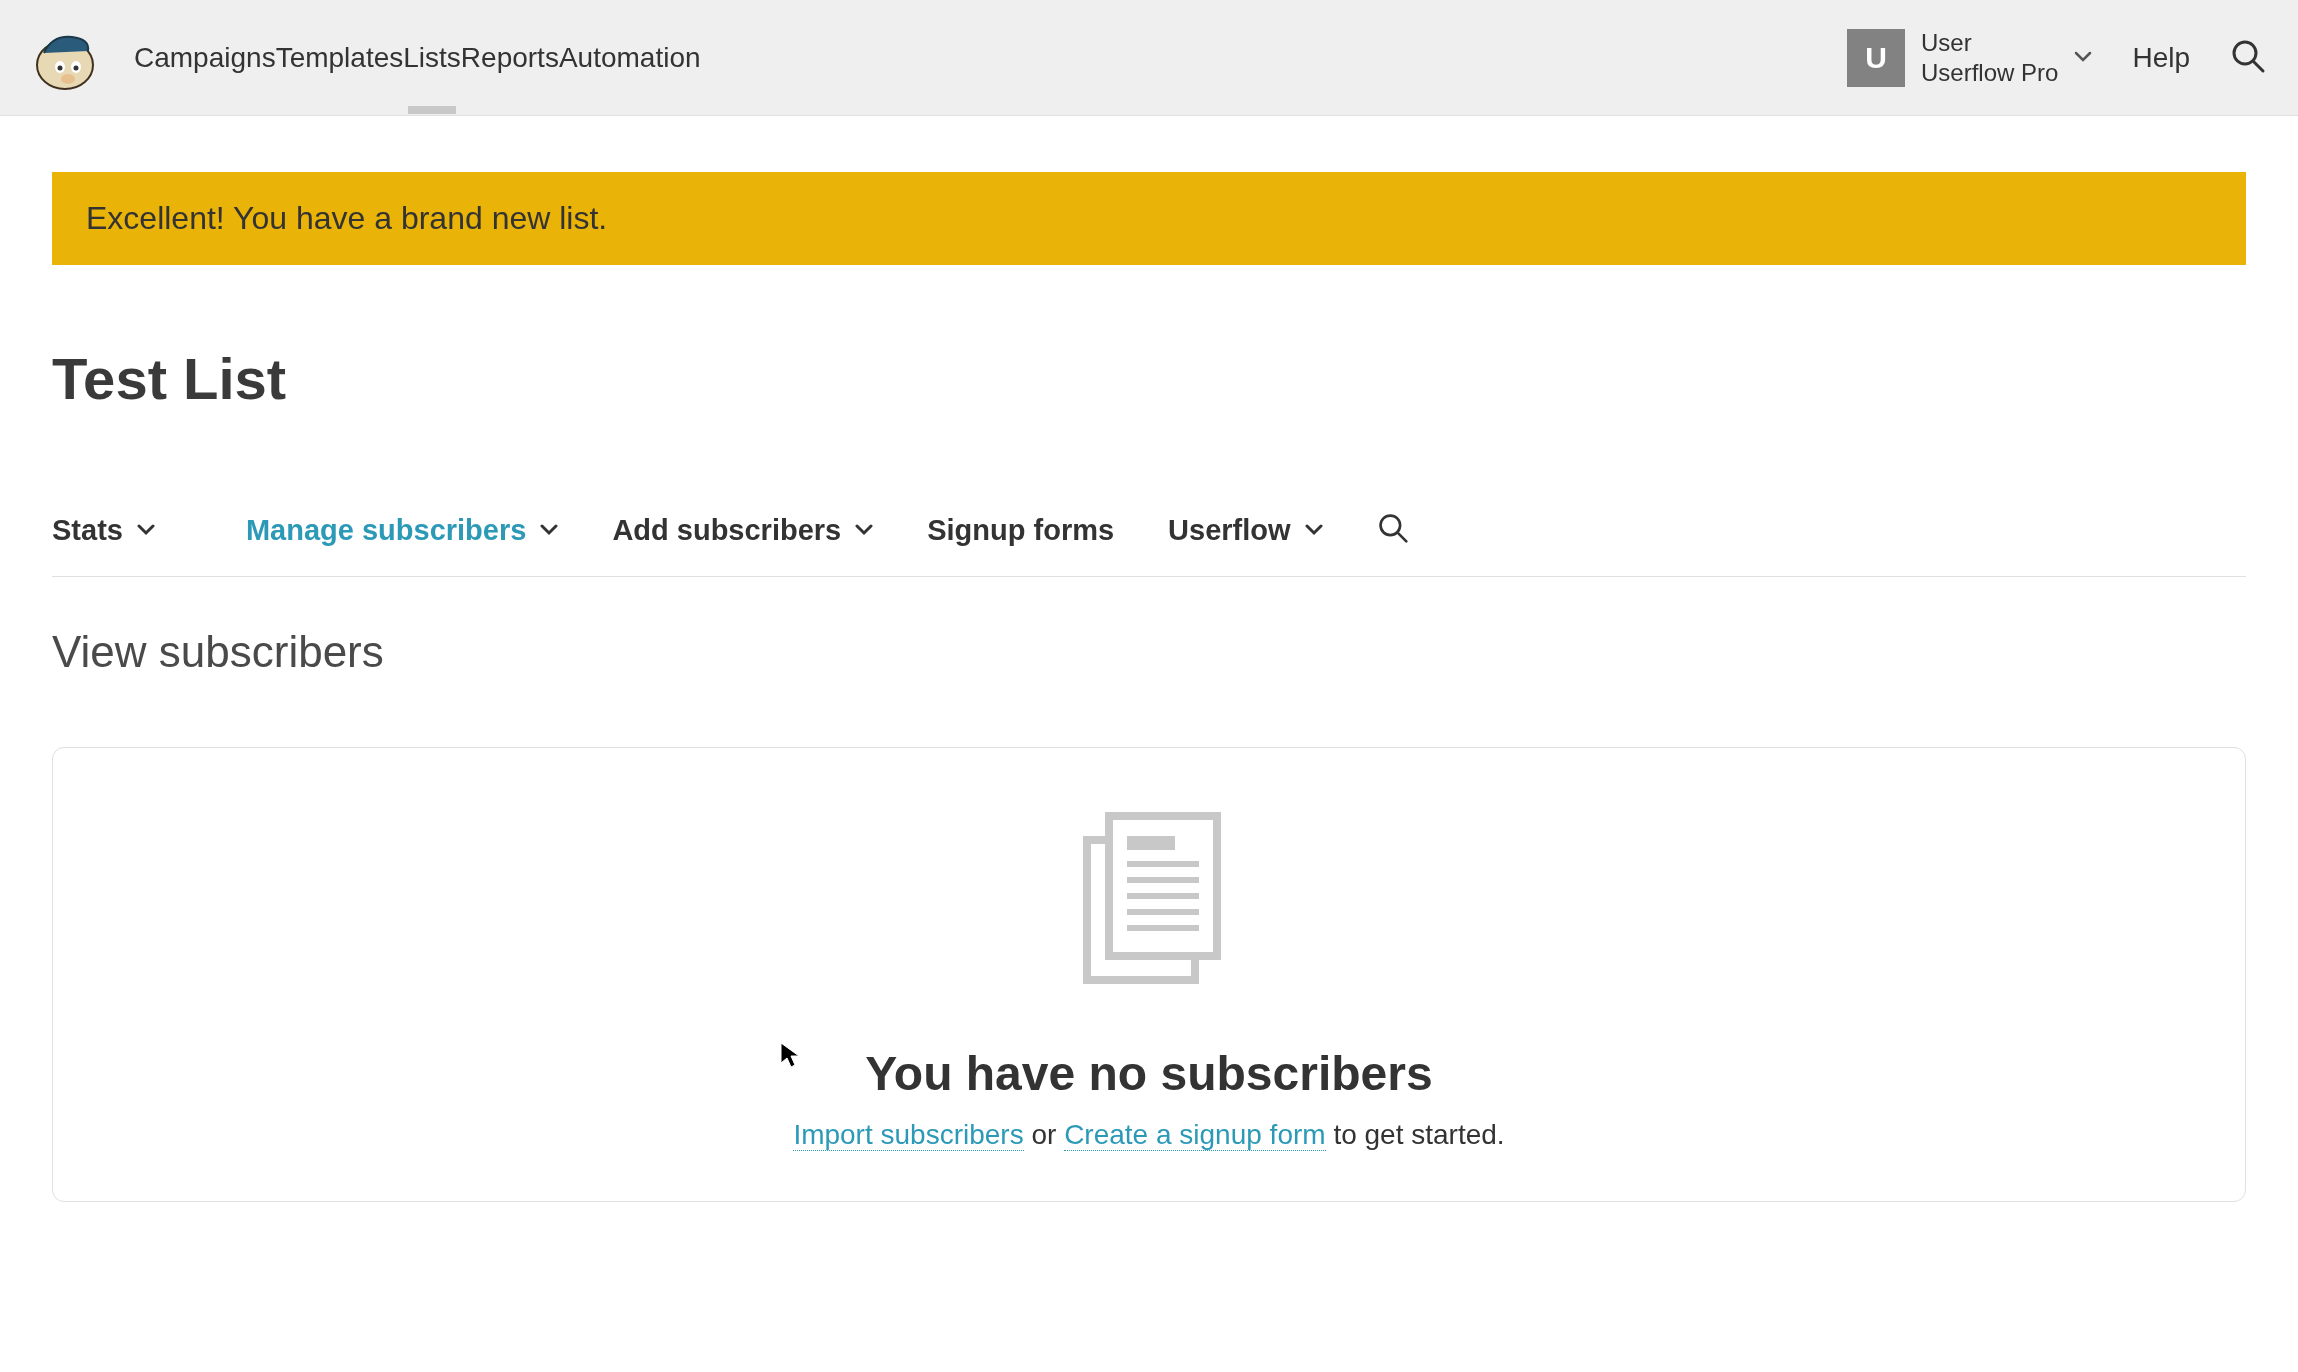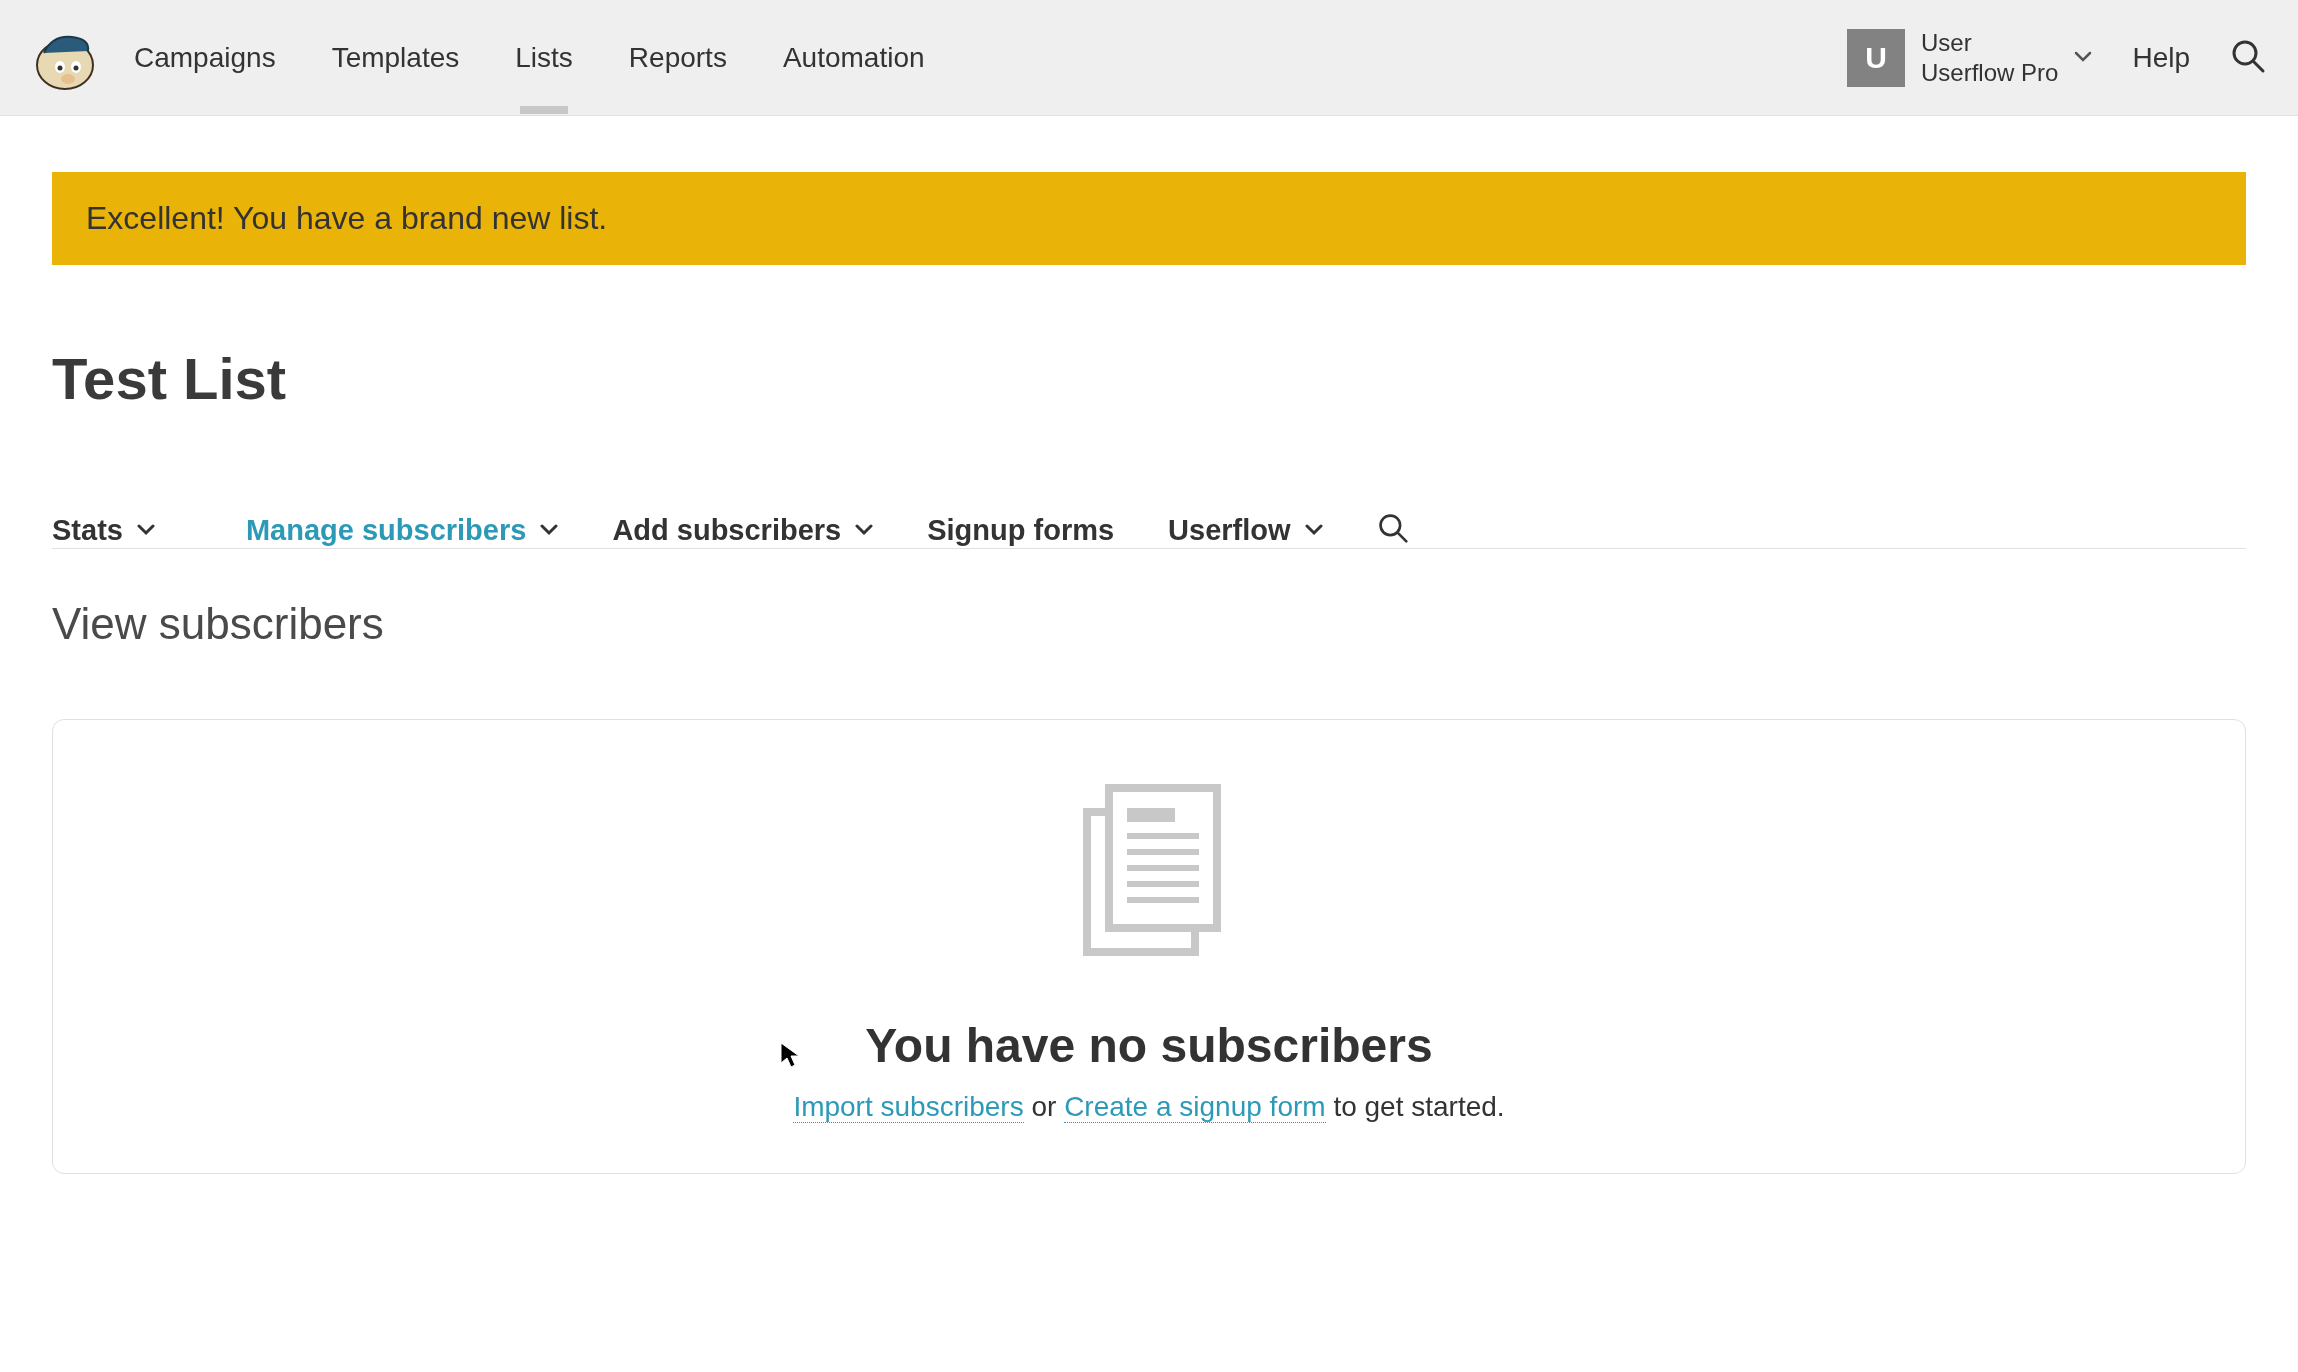--- a/index.html
+++ b/index.html
@@ -28,21 +28,20 @@
       width: 66px;
       height: 66px;
       margin-right: 36px;
       display: flex;
       align-items: center;
       justify-content: center;
     }
 
     .nav-links {
       display: flex;
-      gap: 56px;
       flex: 1;
     }
 
     .nav-link {
       font-size: 28px;
       font-weight: 400;
       color: #333;
       text-decoration: none;
       padding: 40px 0;
       position: relative;
@@ -130,20 +129,21 @@
       color: #3a3a3a;
       margin-bottom: 100px;
     }
 
     
     .subnav {
       display: flex;
       align-items: center;
       gap: 54px;
       border-bottom: 1px solid #e0e0e0;
+      padding-bottom: 28px;
       margin-bottom: 50px;
     }
 
     .subnav-item {
       display: flex;
       align-items: center;
       gap: 14px;
       font-size: 29px;
       font-weight: 600;
       color: #333;

